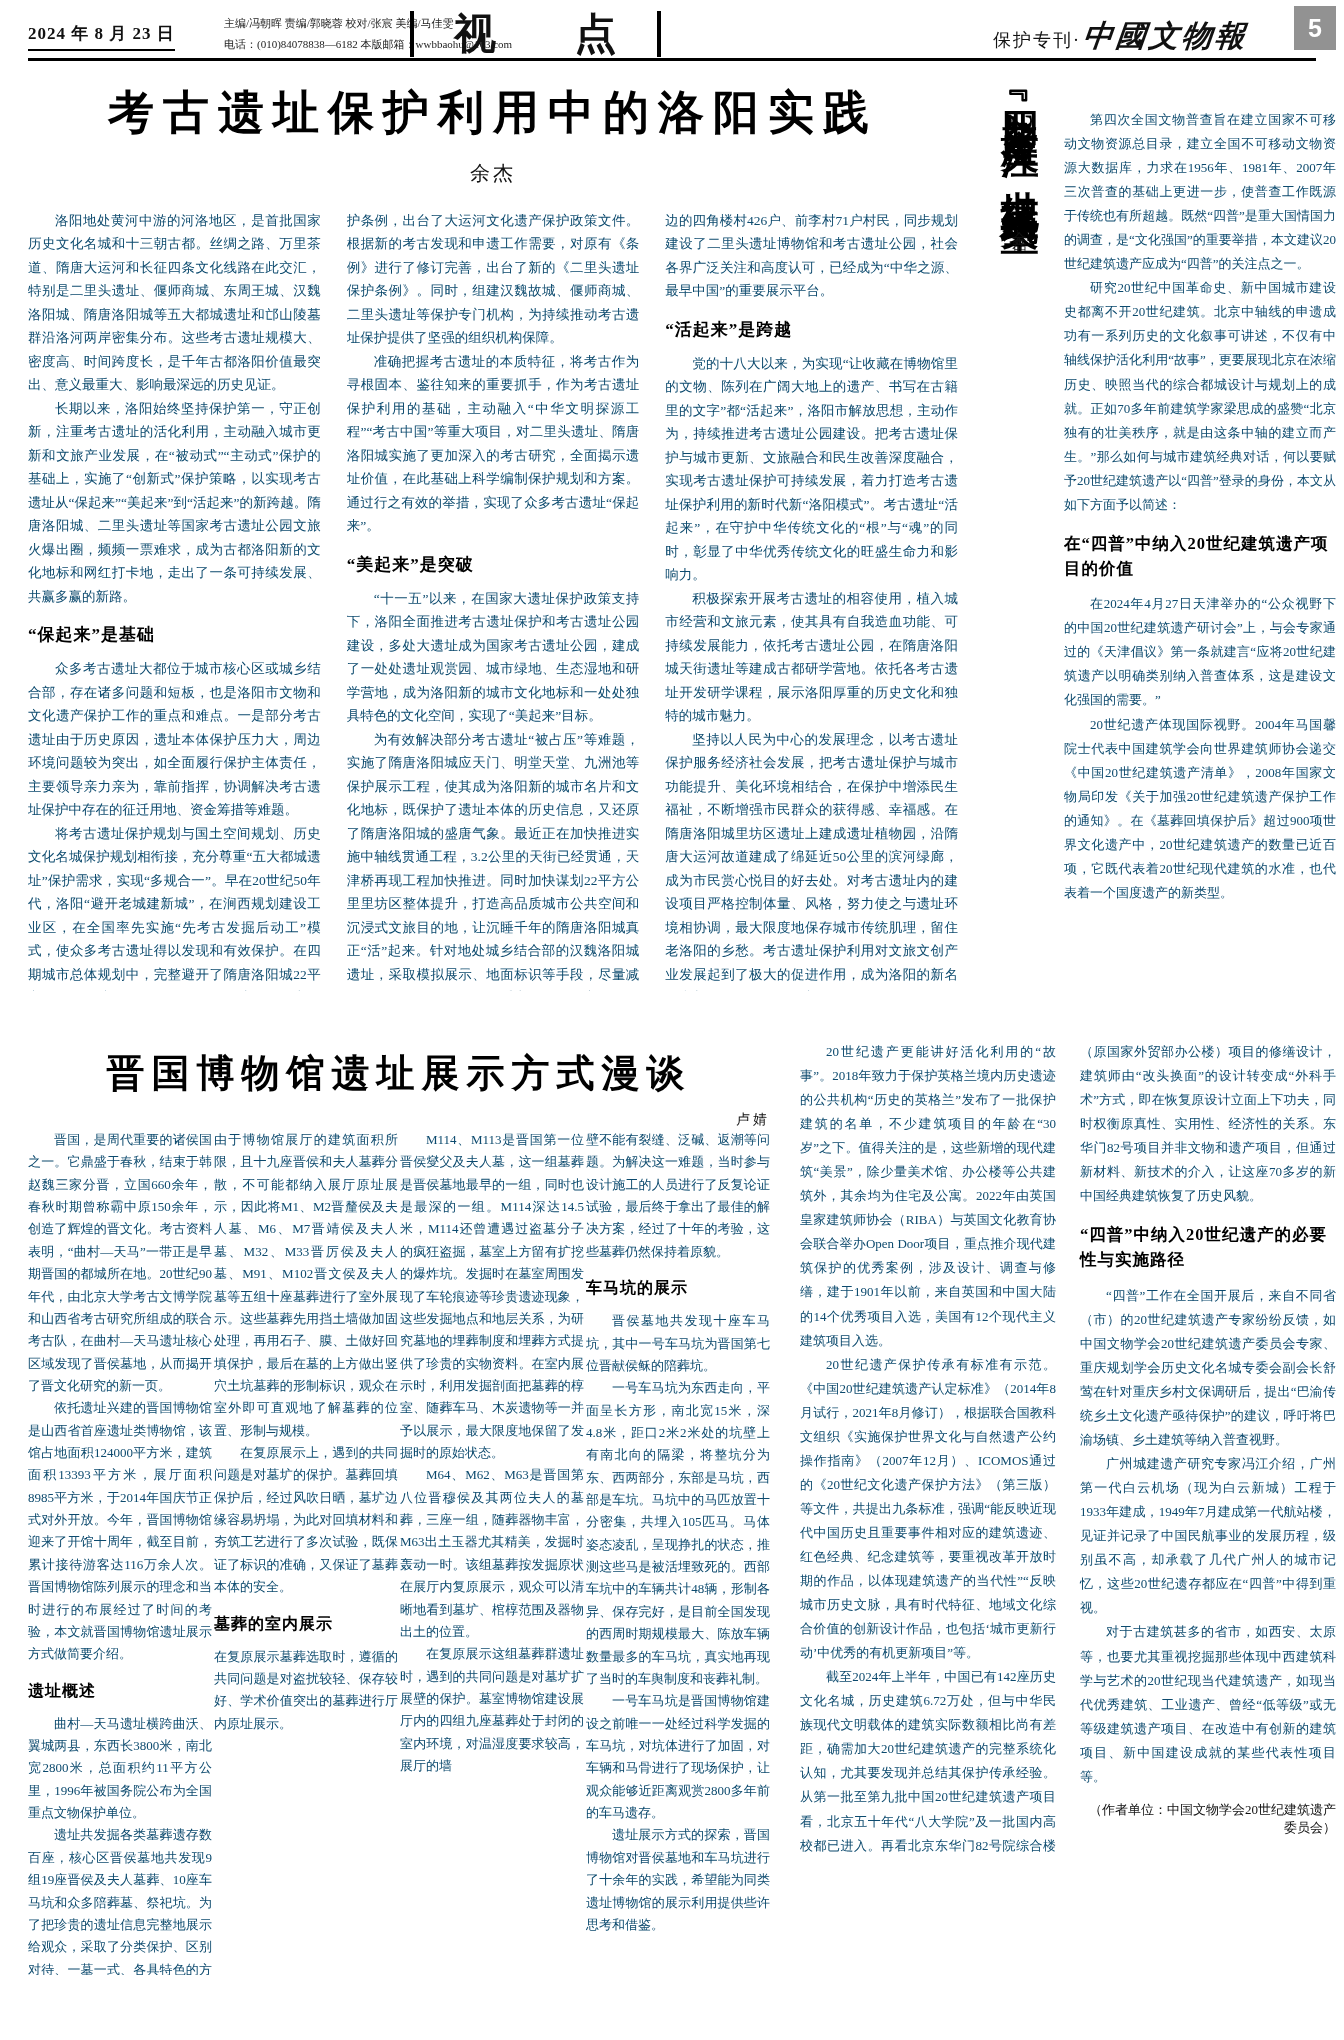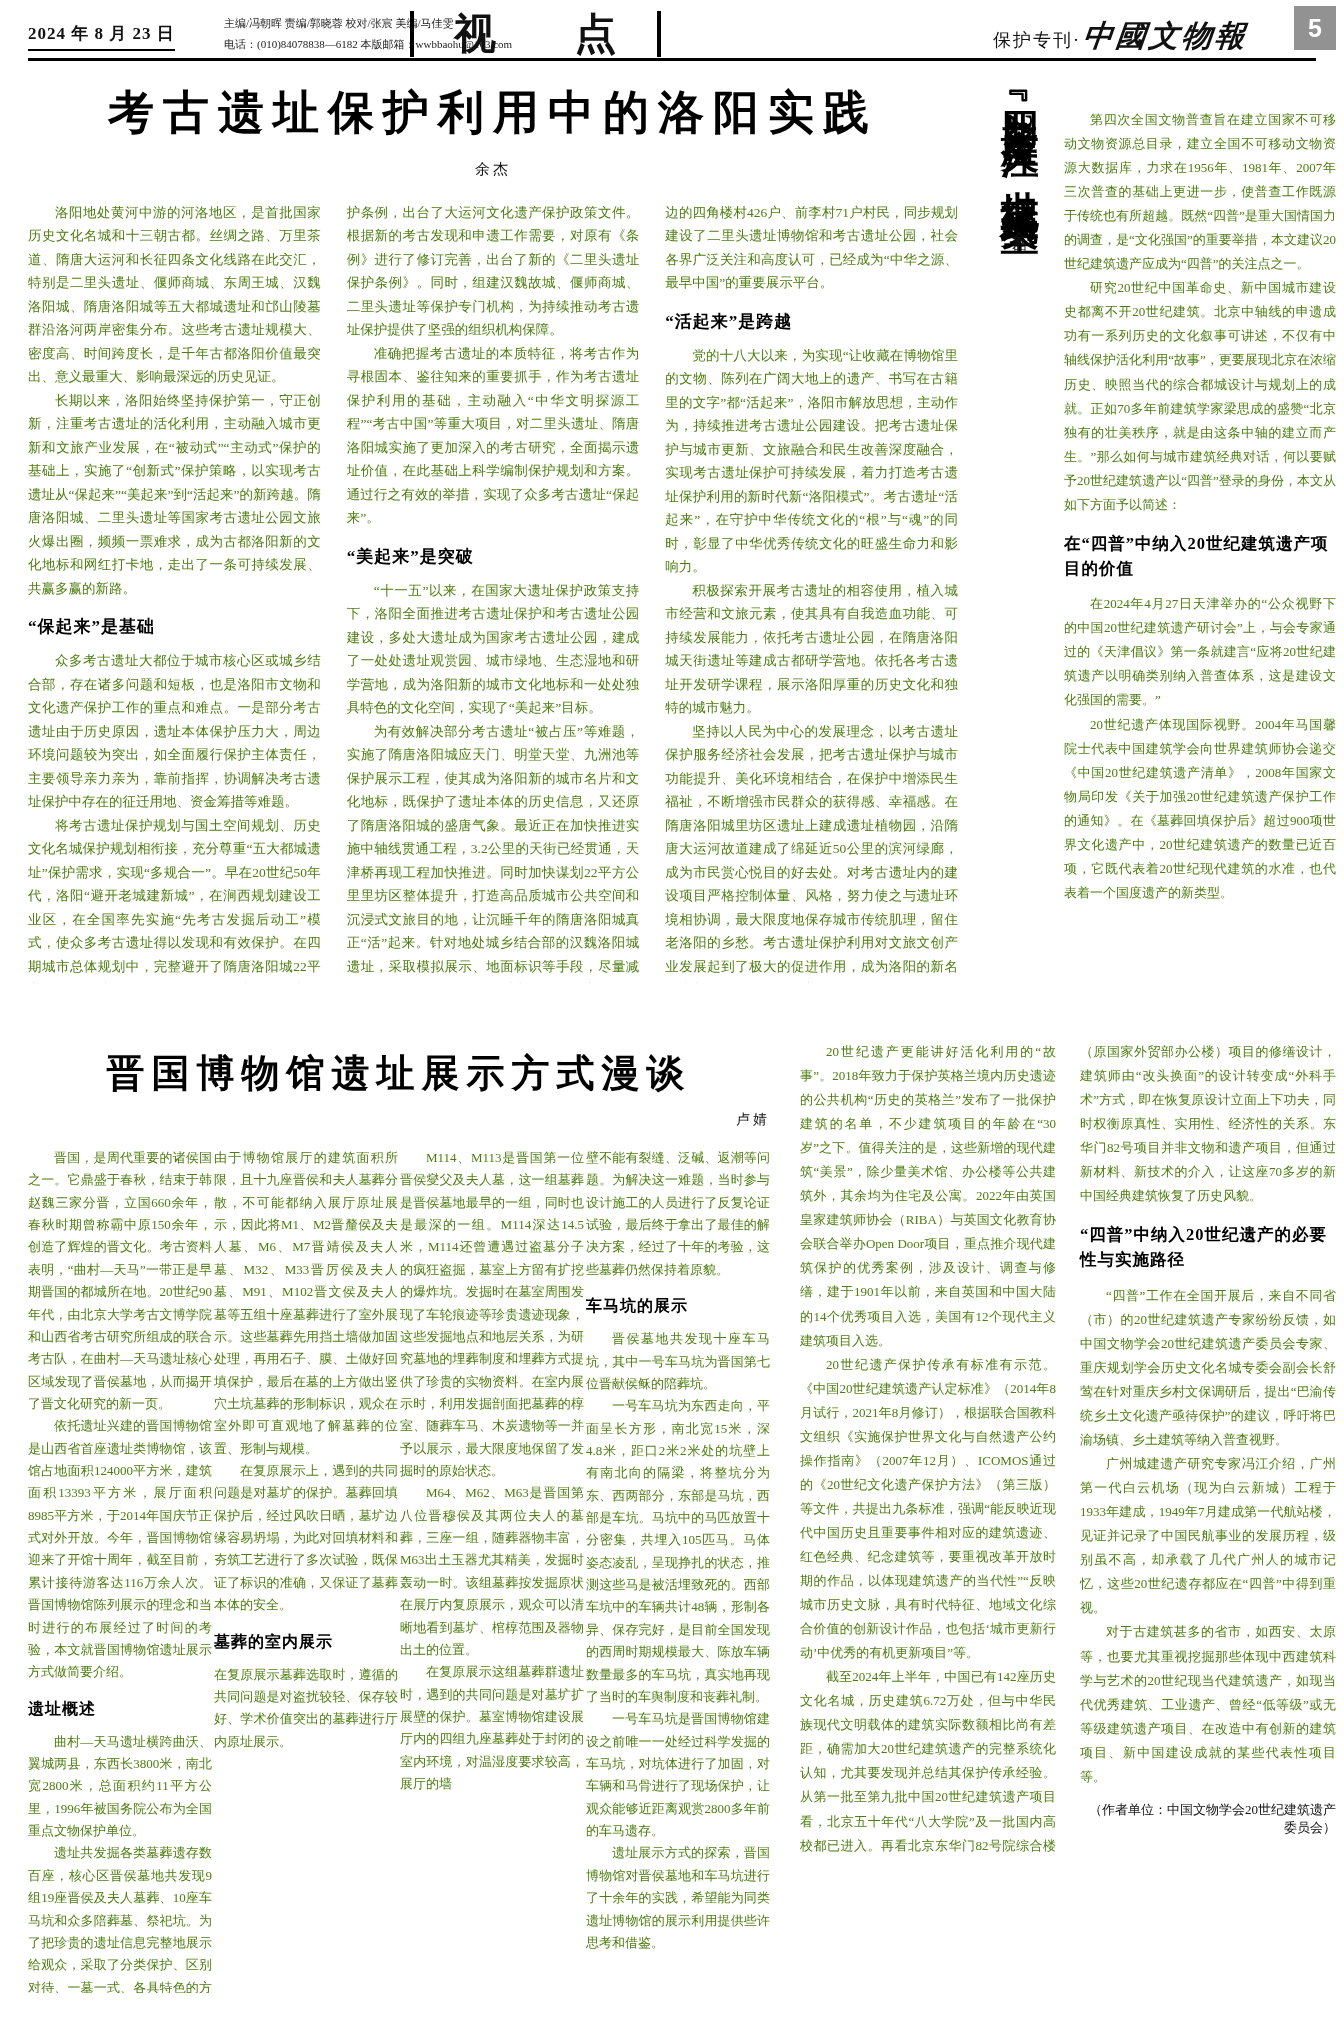--- a/index.html
+++ b/index.html
@@ -22,37 +22,37 @@
              font-family:"Liberation Serif","DejaVu Serif",serif; }
   .hdr-right { position:absolute; right:68px; top:12px; display:flex; align-items:baseline; white-space:nowrap; }
   .edition { font-size:18px; letter-spacing:2px; }
   .masthead { font-size:30px; font-weight:900; font-style:italic; margin-left:2px;
               letter-spacing:3px; transform:skewX(-6deg); display:inline-block; }
   .pagenum { position:absolute; left:1294px; top:6px; width:42px; height:44px;
              background:#929292; color:#fff; font-size:25px; font-weight:bold;
              display:flex; align-items:center; justify-content:center;
              font-family:"Liberation Sans","DejaVu Sans",sans-serif; }
   
-  p.b-p, p.b-c { font-size:13.5px; line-height:1.74; text-align:justify; margin:0; color:#4d7c0f; }
+  p.b-p, p.b-c { font-size:13.5px; line-height:1.74; text-align:justify; margin:0; color:#0c4a6e; }
   p.b-p { text-indent:2em; }
   h3.b-h { font-size:17px; font-weight:900; margin:15px 0 11px; letter-spacing:1px; color:#000; }
   p.b-a { font-size:13px; text-align:right; margin-top:12px; text-indent:0; }
   .col { flex:1; overflow:hidden; }
   
   .a1 { position:absolute; left:28px; top:68px; width:930px; height:952px; }
   .a1-title { text-align:center; font-size:46px; font-weight:900; letter-spacing:9px;
               margin:14px 0 0; color:#000; }
-  .a1-byline { text-align:center; font-size:15px; margin-top:16px; letter-spacing:3px; }
+  .a1-byline { text-align:center; font-size:20px; margin-top:16px; letter-spacing:3px; }
   .cols3 { display:flex; gap:26px; margin-top:22px; height:782px; overflow:hidden; }
   
   .a2 { position:absolute; left:28px; top:1032px; width:742px; height:988px; }
   .a2-title { text-align:center; font-size:38px; font-weight:900; letter-spacing:7px;
               margin:16px 0 0; color:#000; }
   .a2-byline { text-align:right; font-size:14px; margin-top:12px; letter-spacing:3px; }
-  .cols4 { display:flex; gap:2px; margin-top:18px; height:846px; overflow:hidden; }
+  .cols4 { display:flex; gap:2px; height:846px; overflow:hidden; }
   .cols4 p.b-p, .cols4 p.b-c { font-size:13px; line-height:1.72; }
   .cols4 h3.b-h { font-size:16px; }
   
   .a3top { position:absolute; left:986px; top:68px; width:350px; height:952px; display:flex; }
   .vcol { width:66px; display:flex; flex-direction:column; align-items:center; padding-top:10px; }
   .vtitle { writing-mode:vertical-rl; font-size:38px; font-weight:900; line-height:1.25;
             letter-spacing:5px; color:#000; }
   .vauthor { writing-mode:vertical-rl; font-size:15px; margin-top:28px; letter-spacing:5px; }
   .a3topcol { flex:1; margin-left:12px; padding-top:40px; overflow:hidden; }
   .a3topcol p.b-p, .a3topcol p.b-c, .a3bot p.b-p, .a3bot p.b-c

